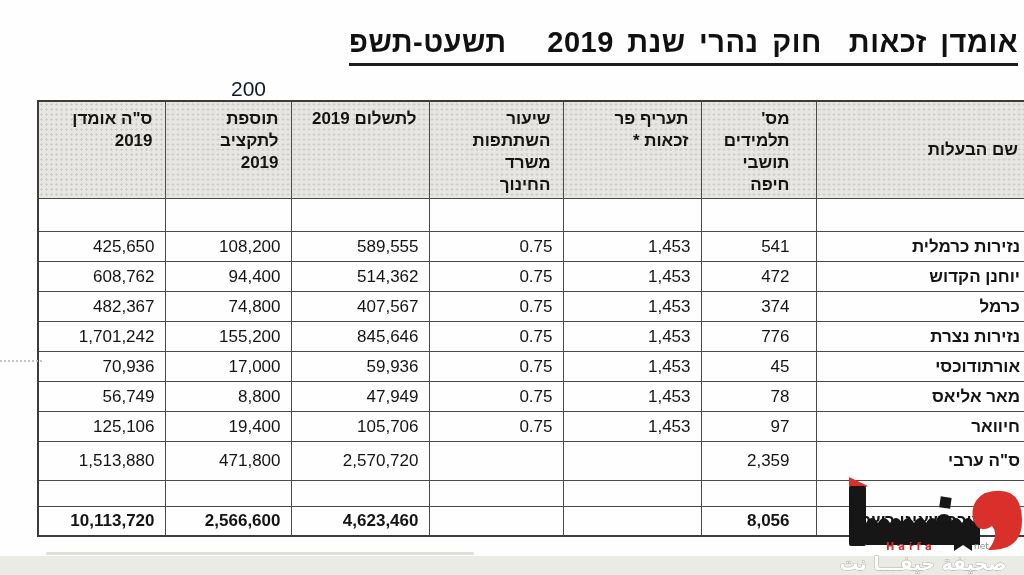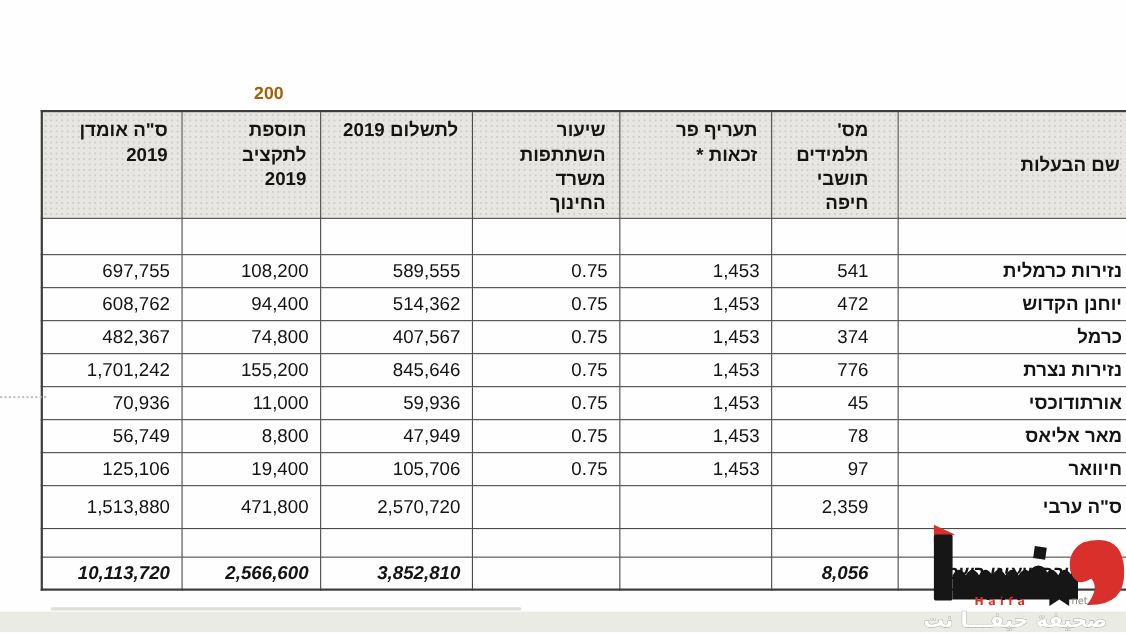--- a/index.html
+++ b/index.html
@@ -24,23 +24,22 @@
     letter-spacing:.5px;
     word-spacing:5px;
     white-space:pre;
     color:#111;
     border-bottom:3px solid #1c1c1c;
     padding-bottom:4px;
   }
   .stray-number{
     position:absolute;
     top:77px;left:231px;
-    font-size:16px;
-    color:#a16207;
-    font-weight:bold;
+    font-size:21px;
+    color:#0f172a;
   }
   
   table.nahari{
     position:absolute;
     top:100px;left:37px;
     width:1003px;
     table-layout:fixed;
     border-collapse:collapse;
     direction:rtl;
     font-size:17px;
@@ -68,21 +67,21 @@
   table.nahari th.v-mid{vertical-align:middle;padding-top:0;padding-right:22px;}
   table.nahari td{
     text-align:right;
     vertical-align:middle;
     padding:0 10px 0 2px;
     line-height:1;
     color:#141414;
   }
   table.nahari td.owner{font-weight:bold;padding-right:20px;}
   table.nahari .c-students{padding-right:26px;margin-left:36px;}
-  table.nahari tr.total-row td{font-weight:bold;font-style:italic;}
+  table.nahari tr.total-row td{font-weight:bold;}
   
   .dotted-artifact{
     position:absolute;left:0;top:360px;width:42px;height:0;
     border-top:2px dotted #bdbdb6;opacity:.85;
   }
   .bottom-band{
     position:absolute;left:0;top:556px;width:1024px;height:19px;
     background:#ebebe6;
   }
   .smudge-line{
@@ -96,20 +95,21 @@
   .watermark text{
     font-family:"DejaVu Sans","Liberation Sans",sans-serif;
     paint-order:stroke;
   }
 </style>
 </head>
 <body>
 
 <div class="page">
 
+  <div class="doc-title">אומדן זכאות  חוק נהרי שנת 2019   תשעט-תשפ</div>
   <div class="stray-number">200</div>
 
   <table class="nahari" dir="rtl">
     <colgroup>
       <col style="width:225px">
         <col style="width:115px">
         <col style="width:138px">
       <col style="width:134px">
         <col style="width:138px">
         <col style="width:126px">
@@ -145,21 +145,21 @@
           <td></td>
           <td></td>
         </tr>
         <tr style="height: 30px;">
           <td class="owner">נזירות כרמלית</td>
           <td class="c-students">541</td>
           <td>1,453</td>
           <td>0.75</td>
           <td>589,555</td>
           <td>108,200</td>
-          <td>697,755</td>
+          <td>425,650</td>
         </tr>
         <tr style="height: 30px;">
           <td class="owner">יוחנן הקדוש</td>
           <td class="c-students">472</td>
           <td>1,453</td>
           <td>0.75</td>
           <td>514,362</td>
           <td>94,400</td>
           <td>608,762</td>
         </tr>
@@ -180,21 +180,21 @@
           <td>845,646</td>
           <td>155,200</td>
           <td>1,701,242</td>
         </tr>
         <tr style="height: 30px;">
           <td class="owner">אורתודוכסי</td>
           <td class="c-students">45</td>
           <td>1,453</td>
           <td>0.75</td>
           <td>59,936</td>
-          <td>11,000</td>
+          <td>17,000</td>
           <td>70,936</td>
         </tr>
         <tr style="height: 30px;">
           <td class="owner">מאר אליאס</td>
           <td class="c-students">78</td>
           <td>1,453</td>
           <td>0.75</td>
           <td>47,949</td>
           <td>8,800</td>
           <td>56,749</td>
@@ -224,21 +224,21 @@
           <td></td>
           <td></td>
           <td></td>
           <td></td>
         </tr>
         <tr class="total-row" style="height: 30px;">
           <td class="owner">ס"ה מוכר שאינו רשמי</td>
           <td class="c-students">8,056</td>
           <td></td>
           <td></td>
-          <td>3,852,810</td>
+          <td>4,623,460</td>
           <td>2,566,600</td>
           <td>10,113,720</td>
         </tr>
       </tbody>
   </table>
 
   <div class="dotted-artifact"></div>
   <div class="bottom-band"></div>
   <div class="smudge-line"></div>
 

